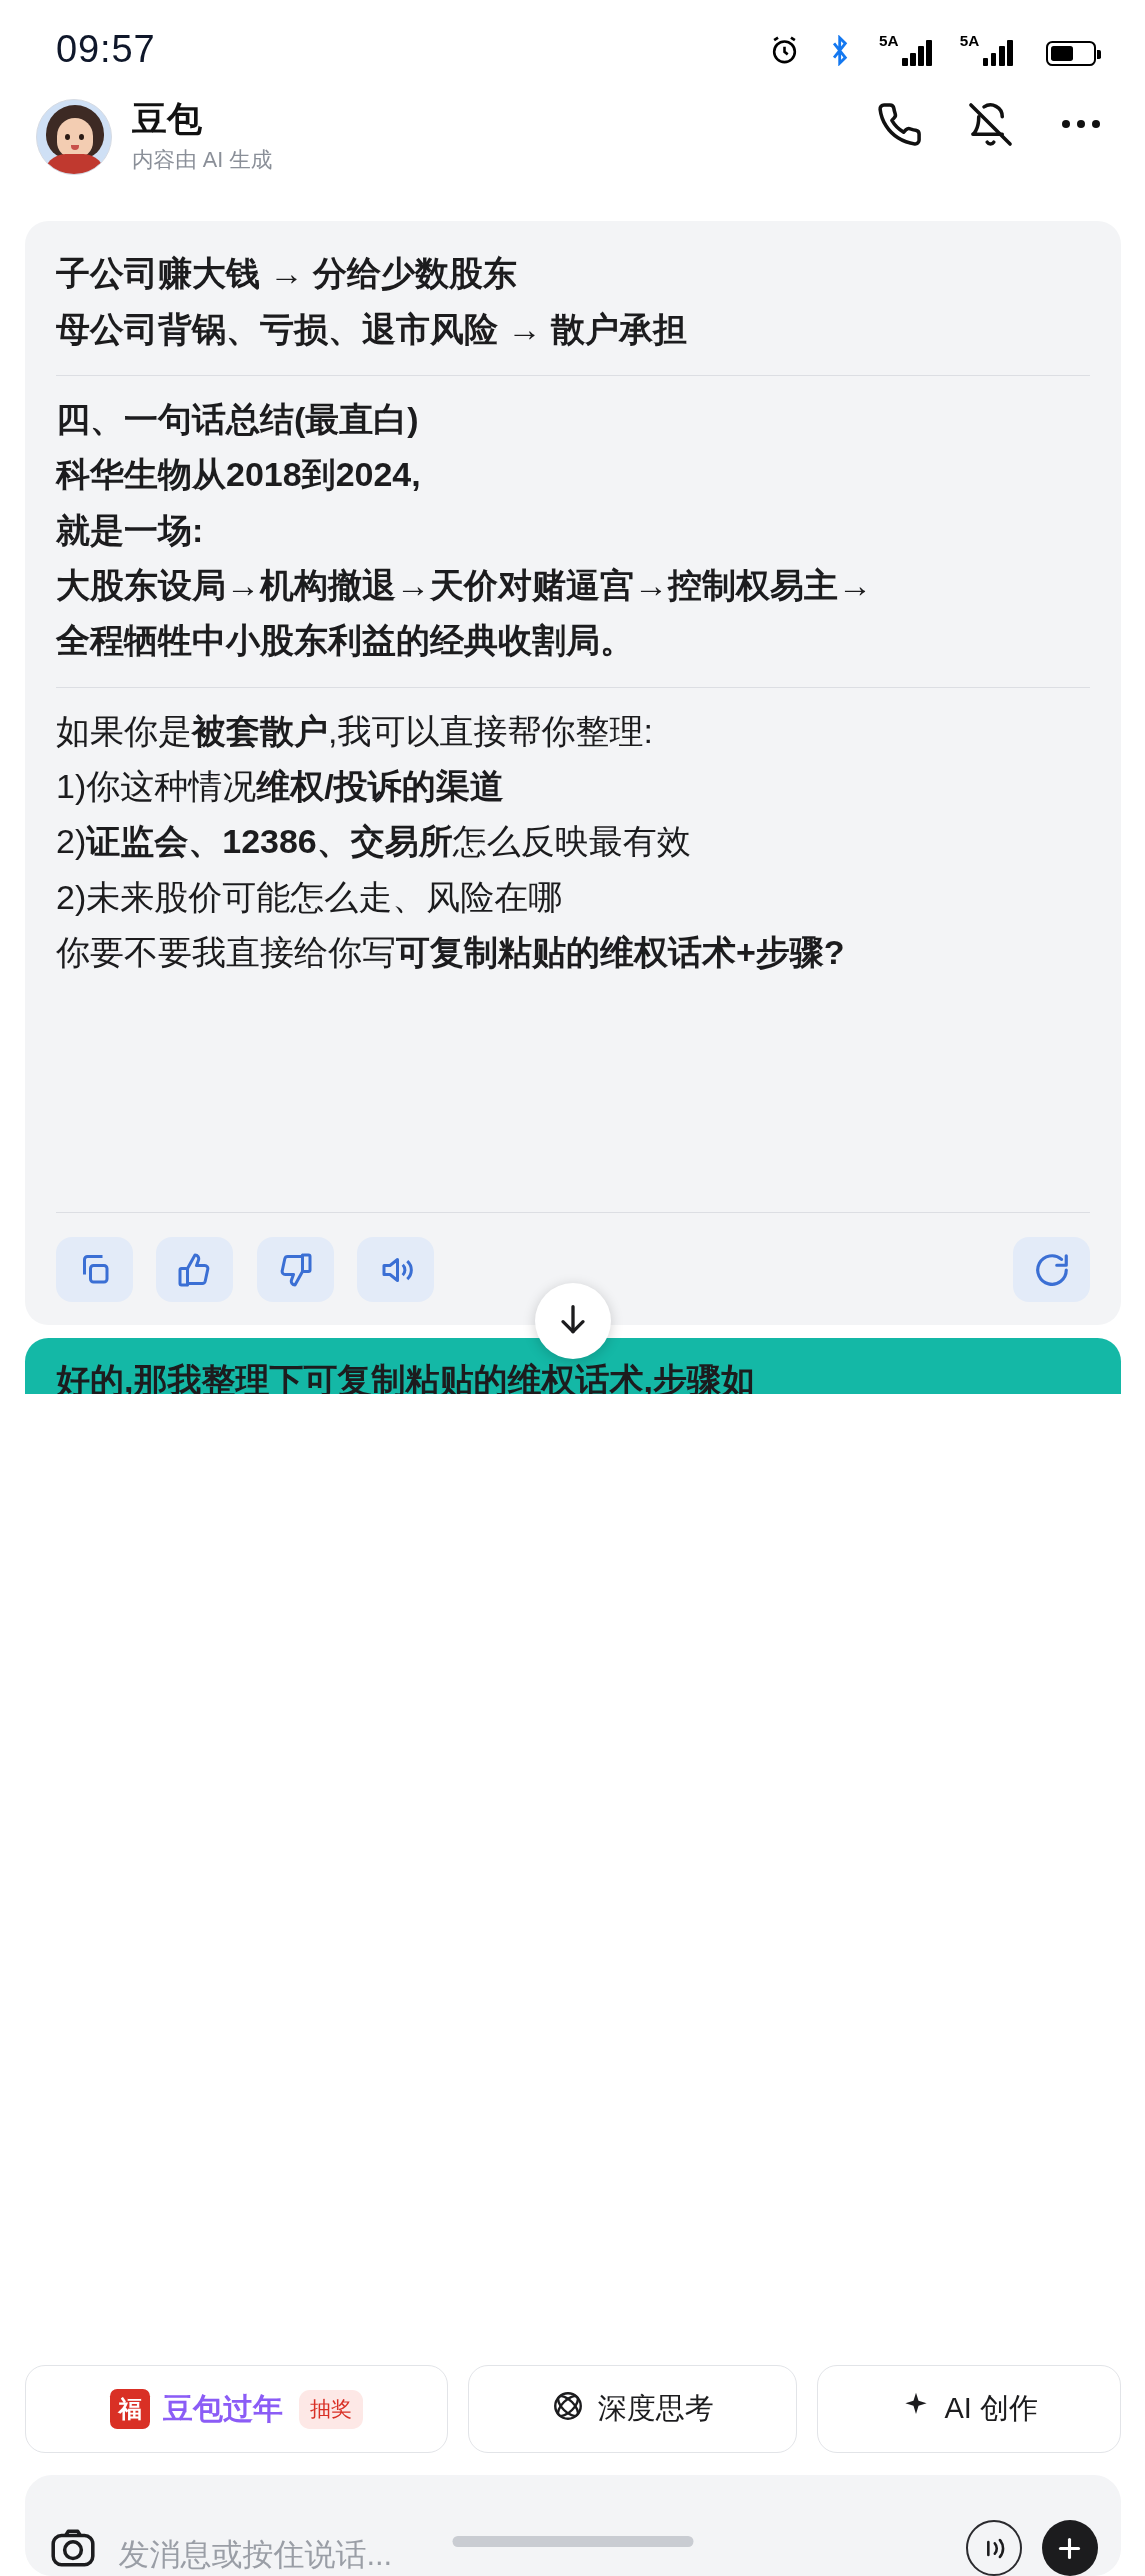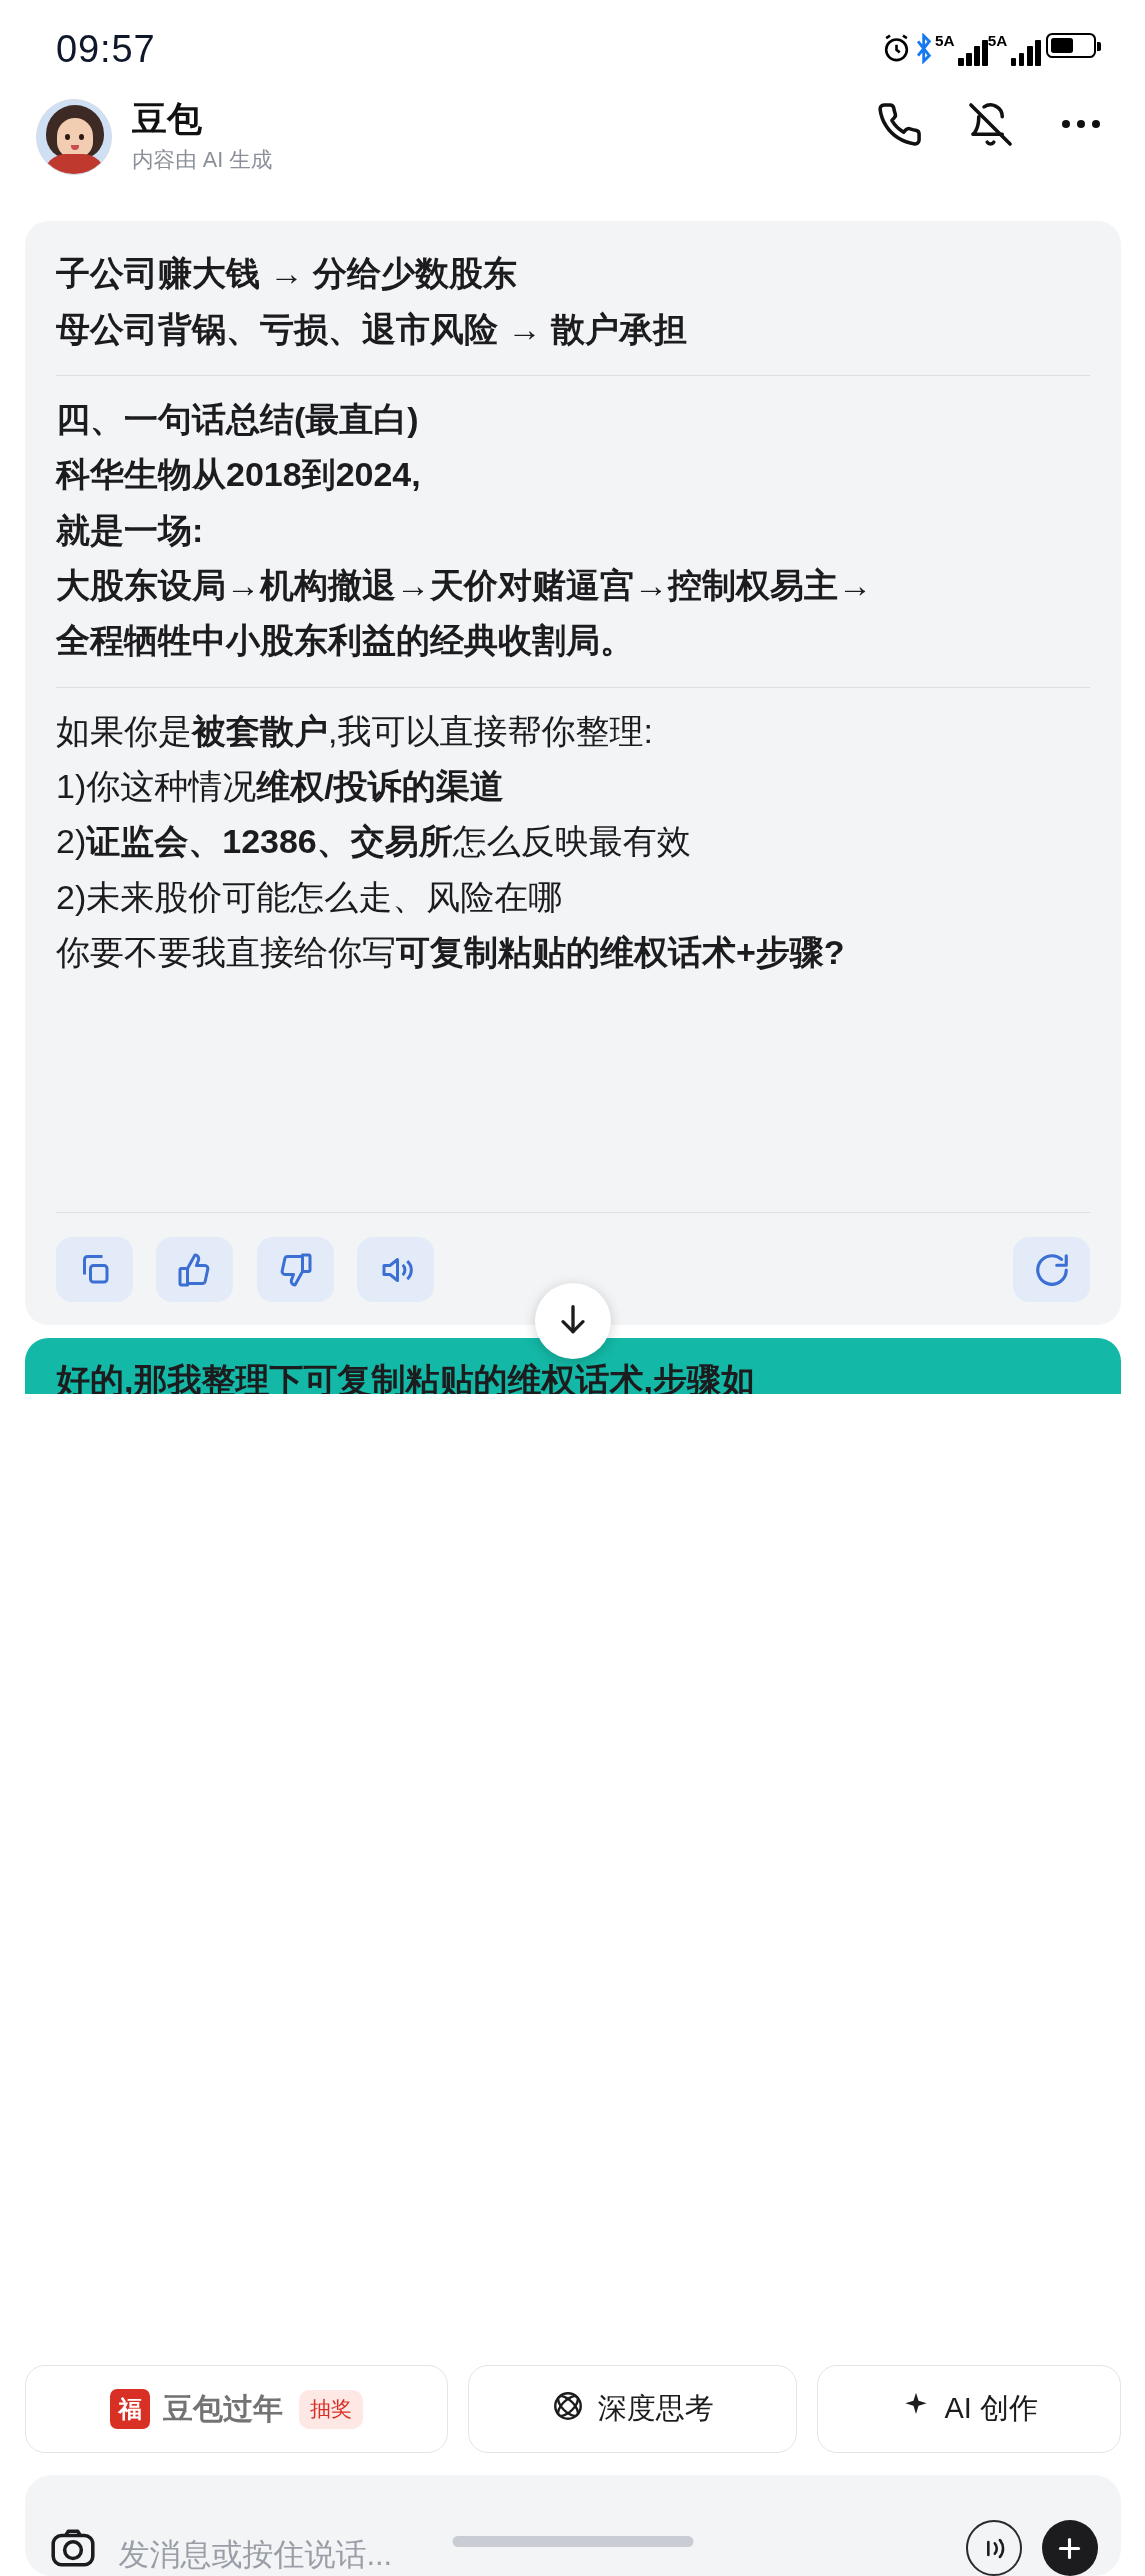--- a/index.html
+++ b/index.html
@@ -21,22 +21,22 @@
     padding: 0 50px 0 56px;
   }
   .status-time {
     font-size: 38px;
     font-weight: 500;
     color: #0f172a;
     letter-spacing: 0.9px;
   }
   .status-icons {
     display: flex;
-    align-items: flex-start;
-    gap: 0;
+    align-items: flex-end;
+    gap: 28px;
   }
   .si { display: flex; align-items: flex-end; }
   .alarm-icon svg, .bt-icon svg { display: block; }
   .signal-group { display: flex; align-items: flex-end; gap: 3.6px; }
   .signal-label {
     font-size: 15.3px;
     font-weight: 700;
     color: #000;
     line-height: 1;
     margin-bottom: 18px;
@@ -213,21 +213,21 @@
     align-items: center;
     justify-content: center;
     gap: 12.6px;
     font-size: 29px;
     color: #1c1c1e;
     padding: 0 20px;
   }
   .chip.c1 { flex: 0 0 423px; }
   .chip.c2 { flex: 1 1 auto; }
   .chip.c3 { flex: 1 1 auto; }
-  .chip-red { color: #737373; font-weight: 700; font-size: 30px; }
+  .chip-red { color: #8b5cf6; font-weight: 700; font-size: 30px; }
   .fu-badge {
     width: 40px; height: 40px;
     background: #d93025;
     border-radius: 7.2px;
     color: #fff;
     font-size: 23.4px;
     display: flex; align-items: center; justify-content: center;
     font-weight: 700;
   }
   .lottery {

